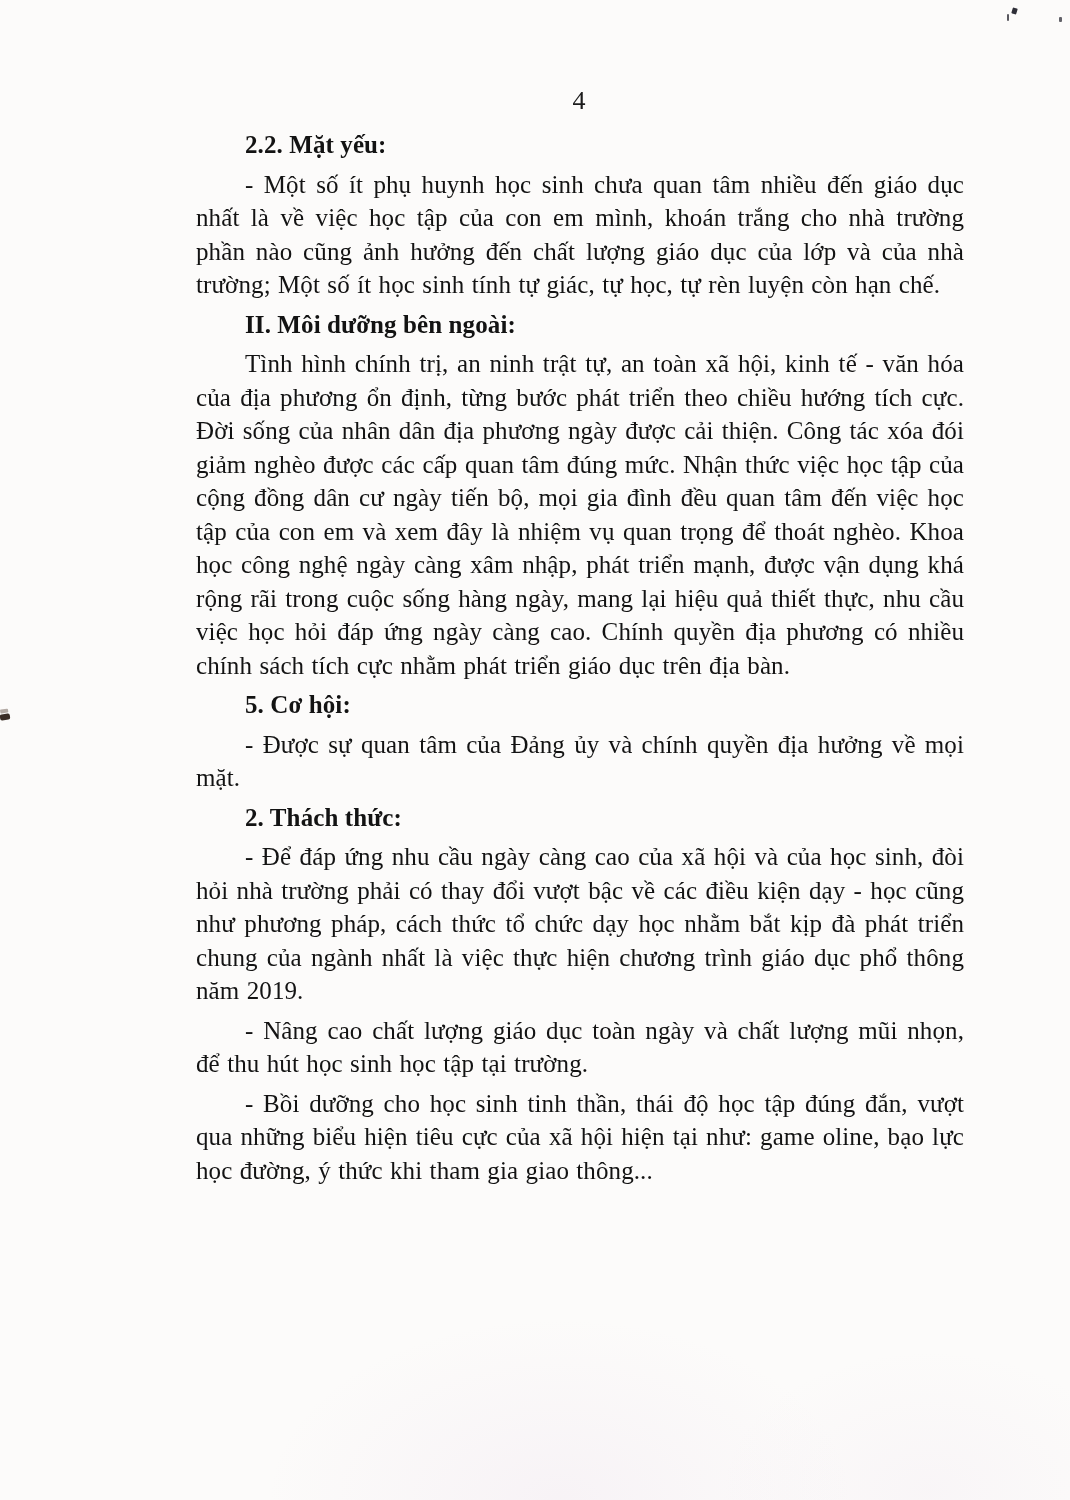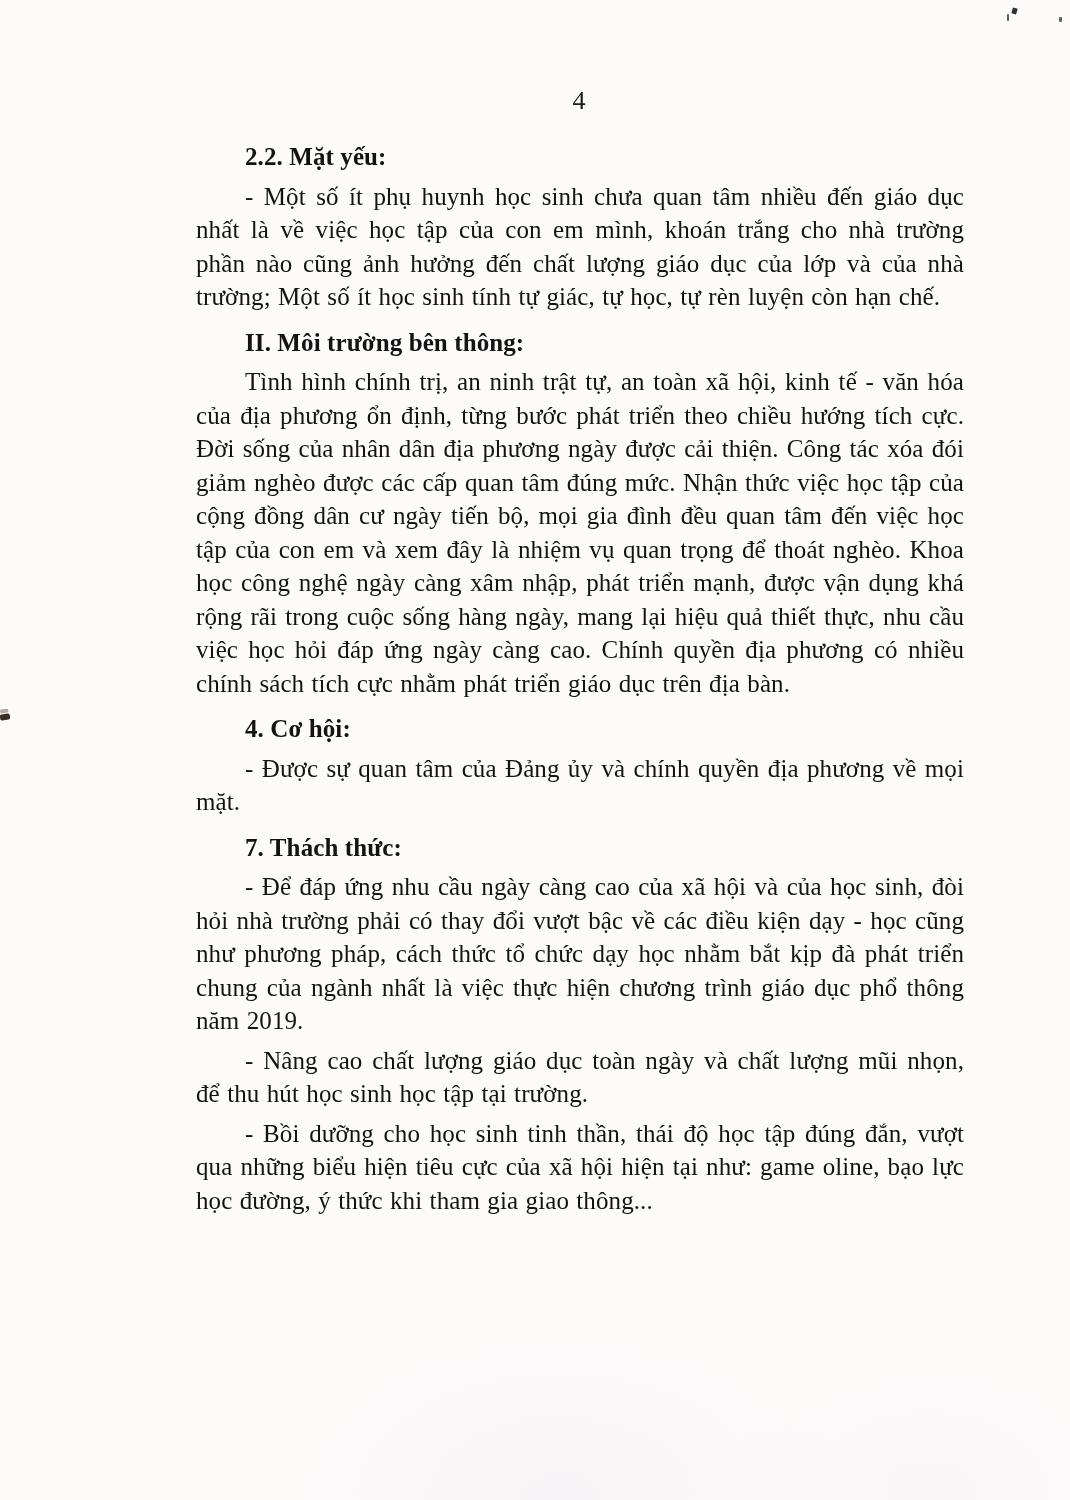--- a/index.html
+++ b/index.html
@@ -42,21 +42,20 @@
     font-size: 25px;
     line-height: 33.5px;
     margin: 0;
     padding: 0;
     text-indent: 49px;
     color: #131313;
     letter-spacing: 0.1px;
   }
   .heading {
     font-weight: bold;
-    margin-top: 12px;
     margin-bottom: 6px;
   }
   .para {
     text-align: justify;
     margin-top: 6px;
     margin-bottom: 6px;
     word-spacing: 1px;
   }
   
   .speck {
@@ -80,25 +79,25 @@
 </head>
 <body>
 
 <div class="page">
 
   <div class="page-number">4</div>
 
   <div class="content">
     <p class="heading">2.2. Mặt yếu:</p>
     <p class="para">- Một số ít phụ huynh học sinh chưa quan tâm nhiều đến giáo dục nhất là về việc học tập của con em mình, khoán trắng cho nhà trường phần nào cũng ảnh hưởng đến chất lượng giáo dục của lớp và của nhà trường; Một số ít học sinh tính tự giác, tự học, tự rèn luyện còn hạn chế.</p>
-    <p class="heading">II. Môi trường bên thông:</p>
+    <p class="heading">II. Môi dưỡng bên ngoài:</p>
     <p class="para">Tình hình chính trị, an ninh trật tự, an toàn xã hội, kinh tế - văn hóa của địa phương ổn định, từng bước phát triển theo chiều hướng tích cực. Đời sống của nhân dân địa phương ngày được cải thiện. Công tác xóa đói giảm nghèo được các cấp quan tâm đúng mức. Nhận thức việc học tập của cộng đồng dân cư ngày tiến bộ, mọi gia đình đều quan tâm đến việc học tập của con em và xem đây là nhiệm vụ quan trọng để thoát nghèo. Khoa học công nghệ ngày càng xâm nhập, phát triển mạnh, được vận dụng khá rộng rãi trong cuộc sống hàng ngày, mang lại hiệu quả thiết thực, nhu cầu việc học hỏi đáp ứng ngày càng cao. Chính quyền địa phương có nhiều chính sách tích cực nhằm phát triển giáo dục trên địa bàn.</p>
-    <p class="heading">4. Cơ hội:</p>
-    <p class="para">- Được sự quan tâm của Đảng ủy và chính quyền địa phương về mọi mặt.</p>
-    <p class="heading">7. Thách thức:</p>
+    <p class="heading">5. Cơ hội:</p>
+    <p class="para">- Được sự quan tâm của Đảng ủy và chính quyền địa hưởng về mọi mặt.</p>
+    <p class="heading">2. Thách thức:</p>
     <p class="para">- Để đáp ứng nhu cầu ngày càng cao của xã hội và của học sinh, đòi hỏi nhà trường phải có thay đổi vượt bậc về các điều kiện dạy - học cũng như phương pháp, cách thức tổ chức dạy học nhằm bắt kịp đà phát triển chung của ngành nhất là việc thực hiện chương trình giáo dục phổ thông năm 2019.</p>
     <p class="para">- Nâng cao chất lượng giáo dục toàn ngày và chất lượng mũi nhọn, để thu hút học sinh học tập tại trường.</p>
     <p class="para">- Bồi dưỡng cho học sinh tinh thần, thái độ học tập đúng đắn, vượt qua những biểu hiện tiêu cực của xã hội hiện tại như: game oline, bạo lực học đường, ý thức khi tham gia giao thông...</p>
   </div>
 
   <span class="speck speck-a"></span>
   <span class="speck speck-b"></span>
   <span class="speck speck-c"></span>
   <span class="edge-mark"></span>
 

